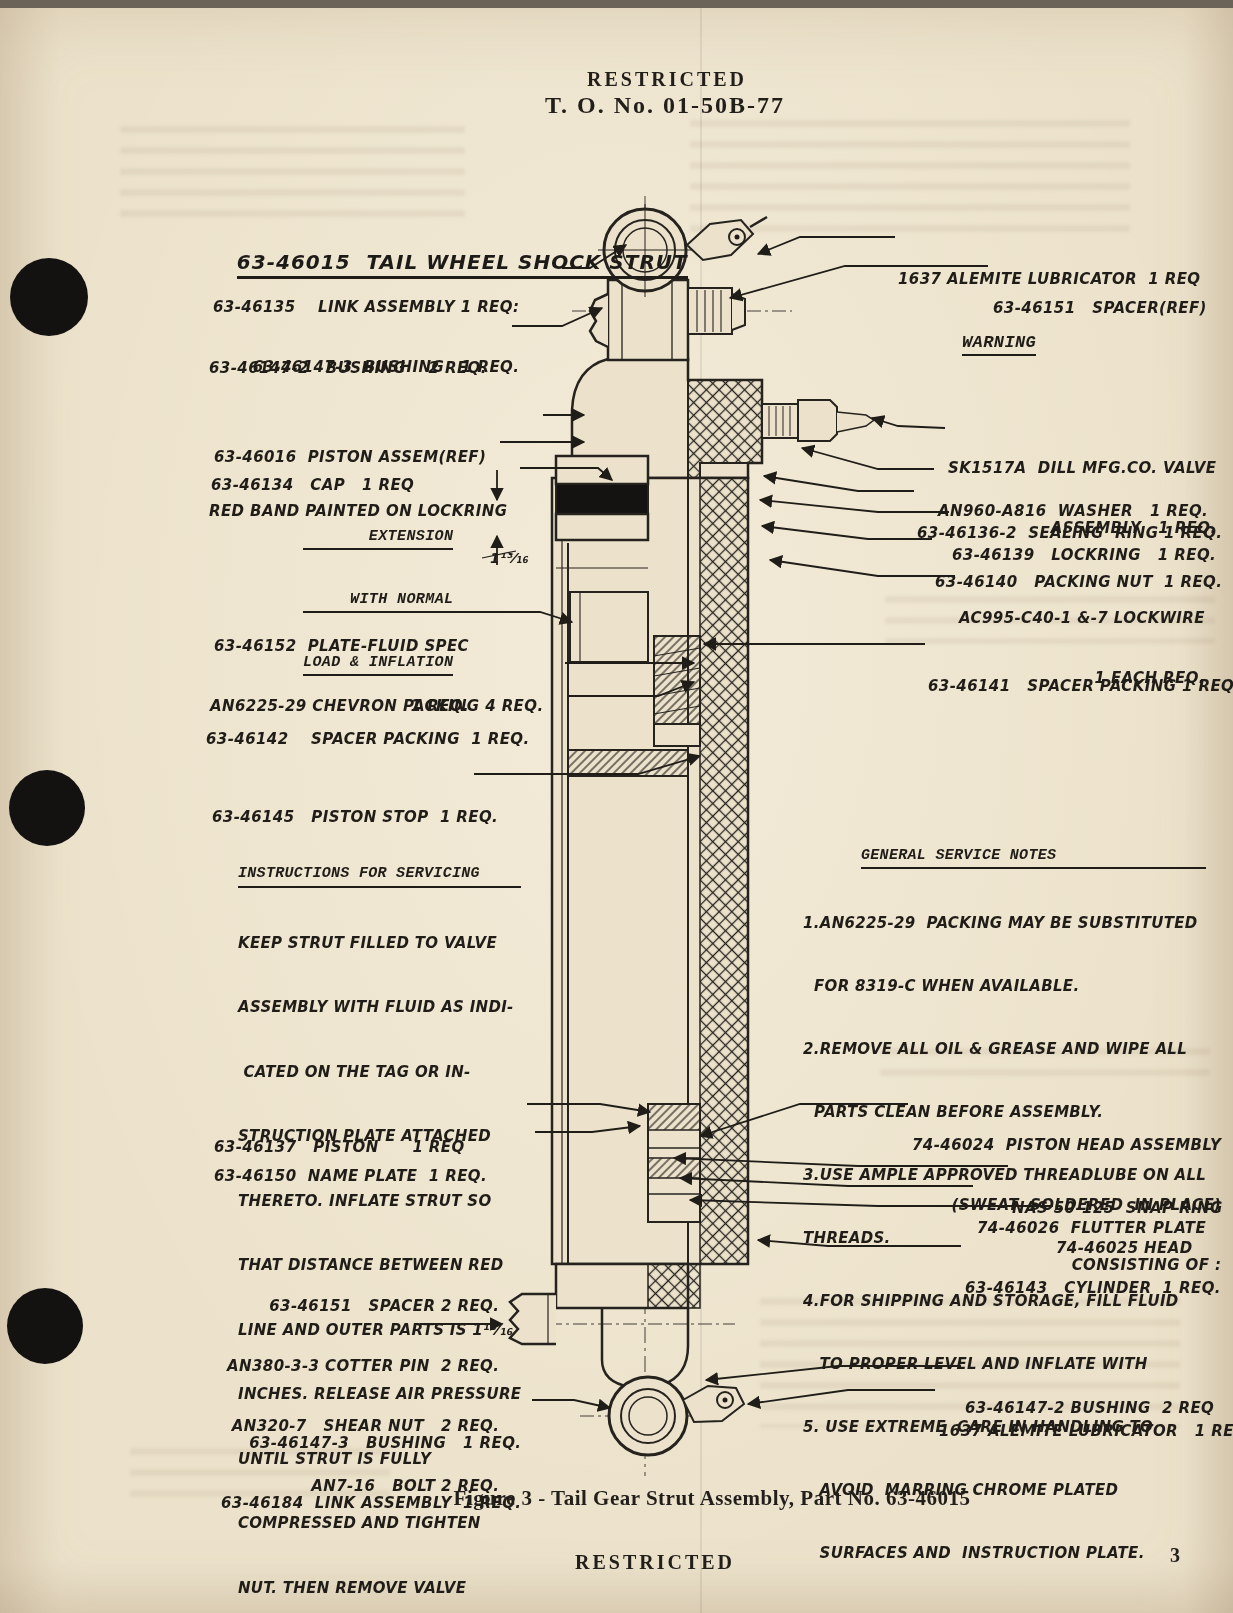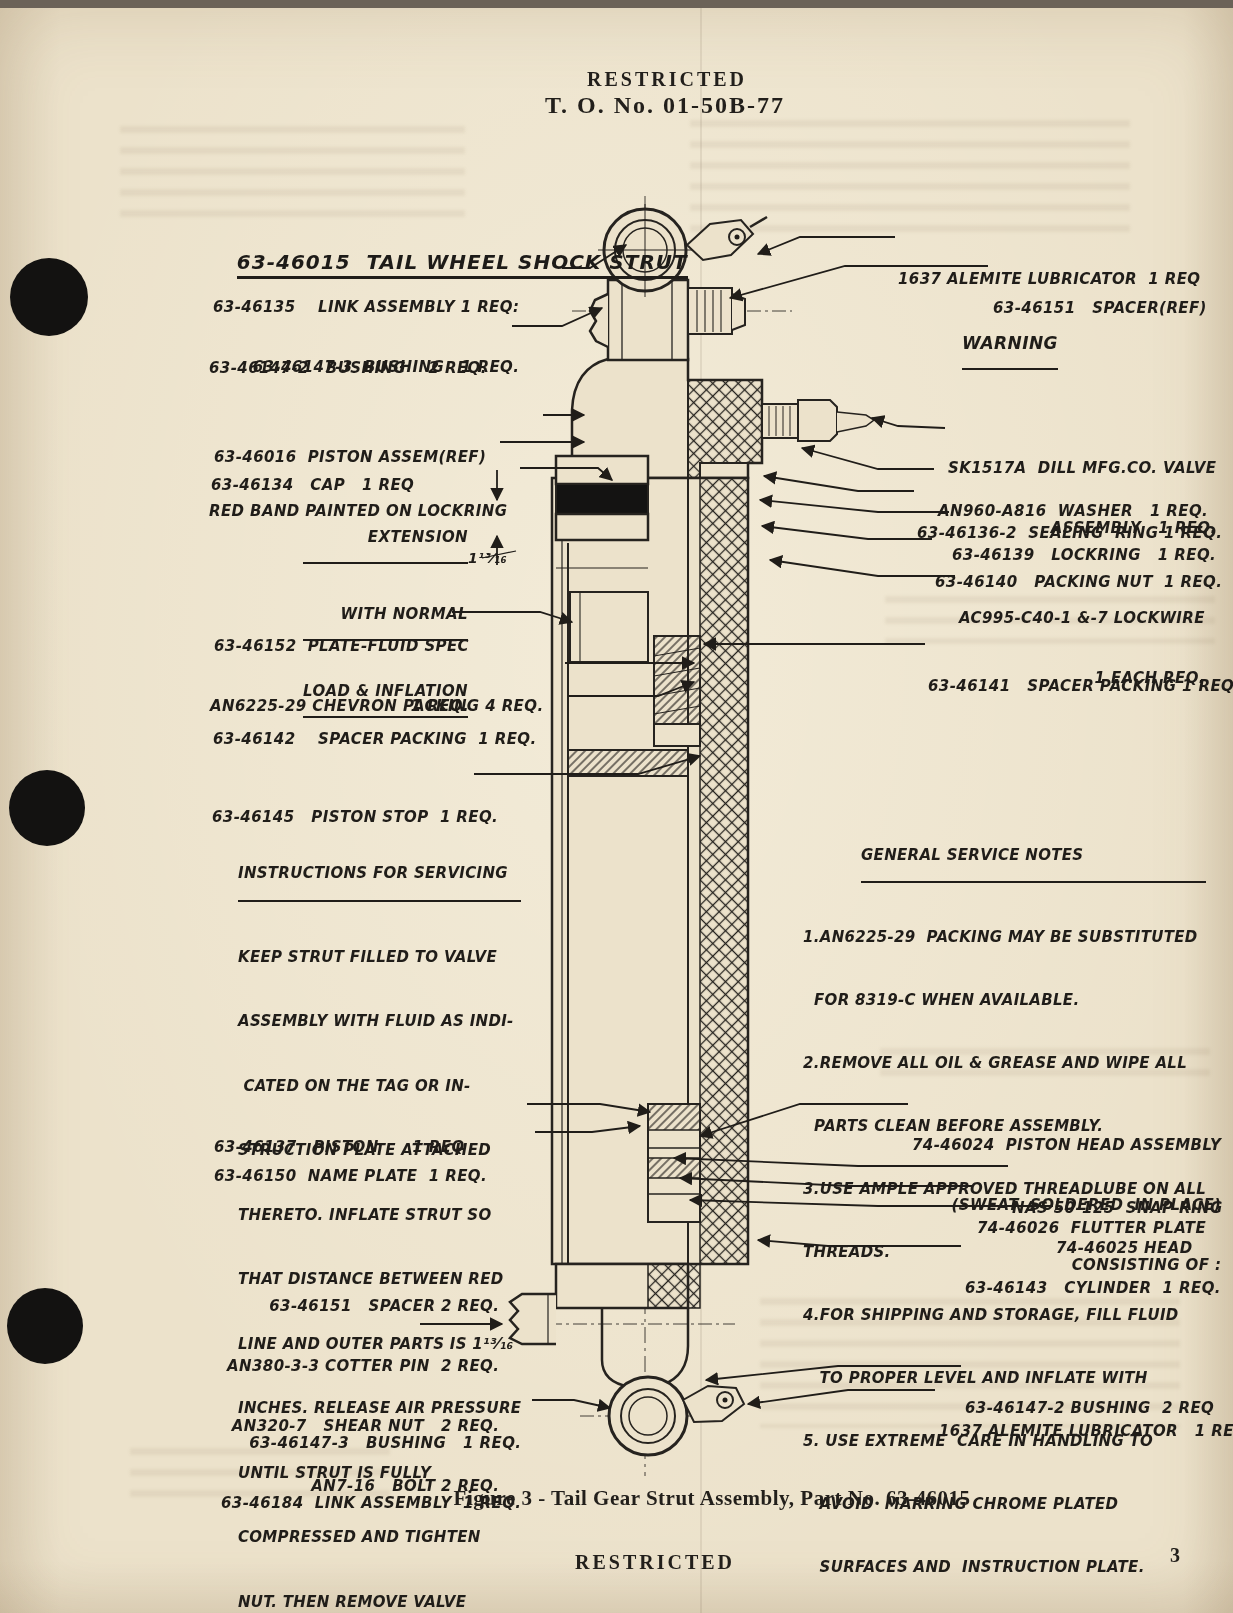--- a/index.html
+++ b/index.html
@@ -9,21 +9,21 @@
                          linear-gradient(90deg, rgba(120,95,60,.10), rgba(120,95,60,0) 60px),
                          linear-gradient(270deg, rgba(120,95,60,.12), rgba(120,95,60,0) 50px),
                          linear-gradient(0deg, rgba(120,95,60,.10), rgba(120,95,60,0) 60px);
         box-shadow:inset 0 0 80px rgba(140,110,70,.22);
         font-family:"DejaVu Sans",sans-serif;color:#1d1b18;}
   .hole{position:absolute;border-radius:50%;background:#131211;}
   .serif{position:absolute;font-family:"Liberation Serif",serif;color:#221f1b;white-space:pre;}
   .lbl{position:absolute;font:italic 700 15px/20px "DejaVu Sans",sans-serif;
        letter-spacing:.4px;white-space:pre;color:#201d19;text-align:right;}
   .lbl span{display:block;}
-  .u{border-bottom:2px solid #201d19;padding-bottom:15px;display:inline-block;}
+  .u{border-bottom:2px solid #201d19;padding-bottom:1px;display:inline-block;font-family:Liberation Mono, monospace;}
   .u3{border-bottom:3px solid #201d19;padding-bottom:2px;display:inline-block;}
   .figtitle{position:absolute;font:italic 700 20px/24px "DejaVu Sans",sans-serif;letter-spacing:1px;white-space:pre;}
   .block{position:absolute;font:italic 700 15px/21.5px "DejaVu Sans",sans-serif;
          letter-spacing:.3px;white-space:pre;color:#201d19;}
   .block span{display:block;}
   .crease{position:absolute;top:0;bottom:0;width:2px;background:rgba(90,70,45,.10);}
   .ghost{position:absolute;opacity:.55;filter:blur(1.6px);
          background:repeating-linear-gradient(to bottom, rgba(125,100,70,.16) 0 7px, rgba(0,0,0,0) 7px 21px);}
   svg{position:absolute;left:0;top:0;}
 </style>
@@ -202,31 +202,31 @@
     <span>63-46134   CAP   1 REQ</span>
   </div>
   <div class="lbl" style="left:209px;top:453px">
     <span>RED BAND PAINTED ON LOCKRING</span>
   </div>
   <div class="lbl" style="left:303px;top:479px">
     <span class="u">EXTENSION</span>
     <span class="u">WITH NORMAL</span>
     <span class="u">LOAD &amp; INFLATION</span>
   </div>
-  <div class="lbl" style="left:468px;top:500px;font-size:14px">
+  <div class="lbl" style="left:490px;top:500px;font-size:14px">
     <span>1¹³⁄₁₆</span>
   </div>
   <div class="lbl" style="left:214px;top:588px">
     <span>63-46152  PLATE-FLUID SPEC</span>
     <span>1 REQ.</span>
   </div>
   <div class="lbl" style="left:210px;top:648px">
     <span>AN6225-29 CHEVRON PACKING 4 REQ.</span>
   </div>
-  <div class="lbl" style="left:213px;top:681px">
+  <div class="lbl" style="left:206px;top:681px">
     <span>63-46142    SPACER PACKING  1 REQ.</span>
   </div>
   <div class="lbl" style="left:212px;top:759px">
     <span>63-46145   PISTON STOP  1 REQ.</span>
   </div>
 
   <div class="block" style="left:238px;top:812px">
     <span class="u" style="margin-bottom:2px">INSTRUCTIONS FOR SERVICING</span>
     <span>KEEP STRUT FILLED TO VALVE</span>
     <span>ASSEMBLY WITH FLUID AS INDI-</span>

